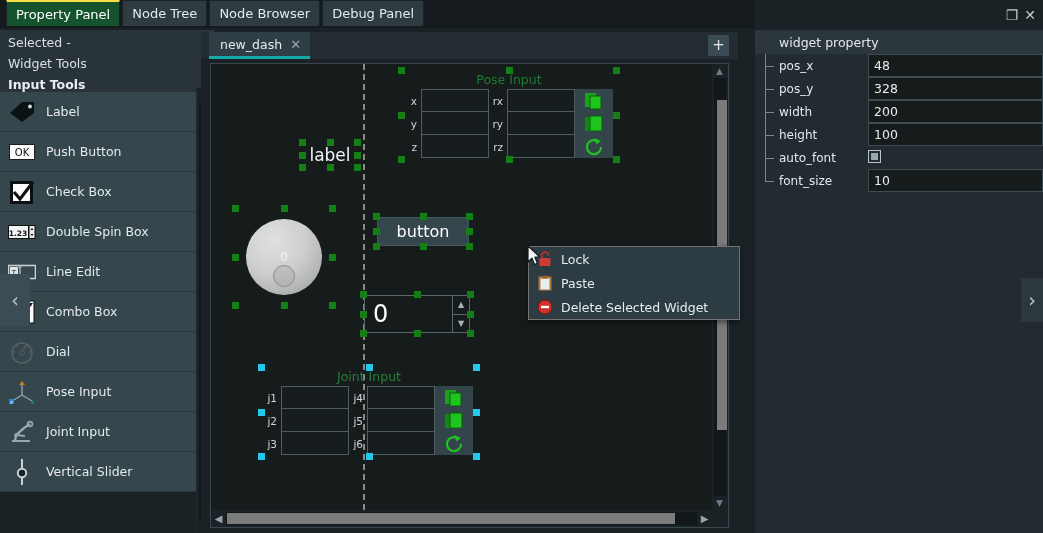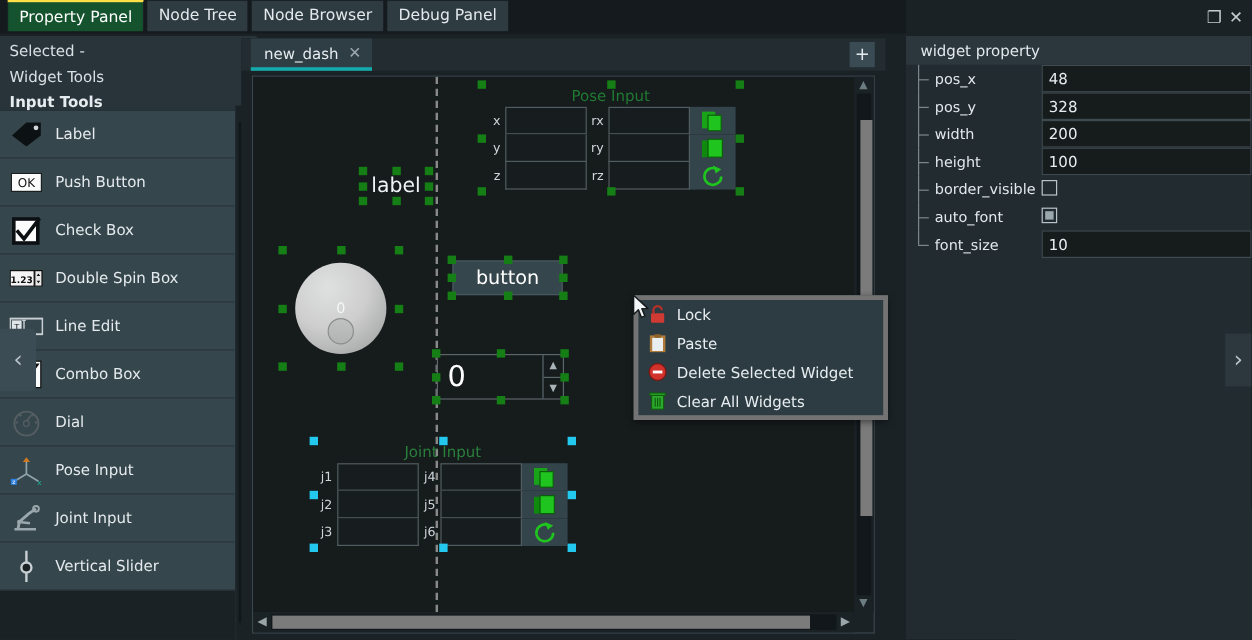--- a/index.html
+++ b/index.html
@@ -172,37 +172,37 @@
   .canv-hscroll { position: absolute; left: 0; right: 16px; bottom: 0; height: 17px; background: #1b2226; }
   .canv-hscroll .arrow { position: absolute; top: 0; width: 15px; height: 17px;
     display: flex; align-items: center; justify-content: center; color: #9aa5aa; font-size: 10px; }
   .canv-hscroll .arrow.l { left: 0; } .canv-hscroll .arrow.r { right: 0; }
   .canv-hscroll .track { position: absolute; left: 15px; right: 15px; top: 2px; bottom: 2px; background: #11171a; }
   .canv-hscroll .thumb { position: absolute; left: 1px; width: 448px; top: 1px; bottom: 1px; background: #7b7b7b; }
 
   
   .ctx {
     position: absolute; left: 528px; top: 246px; width: 212px;
-    background: #2d3c43; border: 4px solid #737373;
+    background: #2d3c43; border: 1px solid #737373;
     box-shadow: 0 2px 6px rgba(0,0,0,.5); z-index: 40;
   }
   .ctx-item { height: 24px; display: flex; align-items: center; gap: 0; font-size: 12.5px; color: #e6ecef; }
   .ctx-ico { width: 32px; display: flex; align-items: center; justify-content: center; }
   .cursor-arrow { position: absolute; left: 527px; top: 245px; z-index: 50; }
 
   
   .right-dock {
     position: absolute; left: 755px; top: 30px; width: 288px; height: 503px;
     background: #222b30;
   }
   .right-titlebar { position: absolute; left: 0; top: -30px; width: 288px; height: 30px;
     display: flex; align-items: center; justify-content: flex-end; gap: 6px; padding-right: 7px;
     background: #1b2226; }
   .wp-head { height: 24px; background: #2b373d; color: #e2e8eb;
-    display: flex; align-items: center; padding-left: 12px; font-size: 12.5px; }
+    display: flex; align-items: center; padding-left: 24px; font-size: 12.5px; }
   .prop-row { display: flex; align-items: stretch; height: 23px; }
   .prop-name { width: 113px; display: flex; align-items: center; gap: 0;
     font-size: 12px; color: #e2e8eb; position: relative; padding-left: 24px; }
   .prop-name::before { content:""; position:absolute; left:10px; top:0; bottom:0; border-left:1px solid #7c878c; }
   .prop-name::after { content:""; position:absolute; left:10px; top:50%; width:9px; border-top:1px solid #7c878c; }
   .prop-row:last-child .prop-name::before { bottom:50%; }
   .prop-val { flex: 1; }
   .prop-val input { width: 100%; height: 23px; background: #161b1c; border: 1px solid #3f4b50;
     color: #e6ecef; font-size: 12.5px; padding-left: 5px;
     font-family: "DejaVu Sans", "Liberation Sans", sans-serif; }
@@ -595,30 +595,20 @@
     </div>
     <div class="ctx-item">
       <span class="ctx-ico">
         <svg width="16" height="16" viewBox="0 0 16 16">
             <circle cx="8" cy="8" r="7" fill="#d1332c" stroke="#7d1410"></circle>
             <rect x="4" y="6.8" width="8" height="2.4" fill="#ffffff"></rect>
           </svg>
       </span>
       <span>Delete Selected Widget</span>
     </div>
-    <div class="ctx-item">
-      <span class="ctx-ico">
-        <svg width="14" height="16" viewBox="0 0 14 16">
-            <rect x="2" y="3.5" width="10" height="11.5" fill="#2ca82c" stroke="#0f5f0f"></rect>
-            <rect x="0.5" y="1.5" width="13" height="2" fill="#2ca82c" stroke="#0f5f0f"></rect>
-            <path d="M5 5.5 V13 M7 5.5 V13 M9 5.5 V13" stroke="#0f5f0f"></path>
-          </svg>
-      </span>
-      <span>Clear All Widgets</span>
-    </div>
   </div>
 
   <svg class="cursor-arrow" width="16" height="22" viewBox="0 0 16 22">
     <path d="M1 1 L1 17 L5 13.2 L7.6 19.5 L10.4 18.3 L7.9 12.2 L13 12.2 Z" fill="#f2f5f7" stroke="#14191c" stroke-width="1.2" stroke-linejoin="round"></path>
   </svg>
 
   <div class="right-dock">
     <div class="right-titlebar">
       <span class="winbtn">❐</span>
       <span class="winbtn">✕</span>
@@ -645,26 +635,20 @@
           <input value="200" style="">
         </div>
       </div>
       <div class="prop-row">
         <div class="prop-name">height</div>
         <div class="prop-val">
           <input value="100" style="">
         </div>
       </div>
       <div class="prop-row">
-        <div class="prop-name">border_visible</div>
-        <div class="prop-val">
-          <div class="chk"></div>
-        </div>
-      </div>
-      <div class="prop-row">
         <div class="prop-name">auto_font</div>
         <div class="prop-val">
           <div class="chk filled"></div>
         </div>
       </div>
       <div class="prop-row">
         <div class="prop-name">font_size</div>
         <div class="prop-val">
           <input value="10" style="">
         </div>

